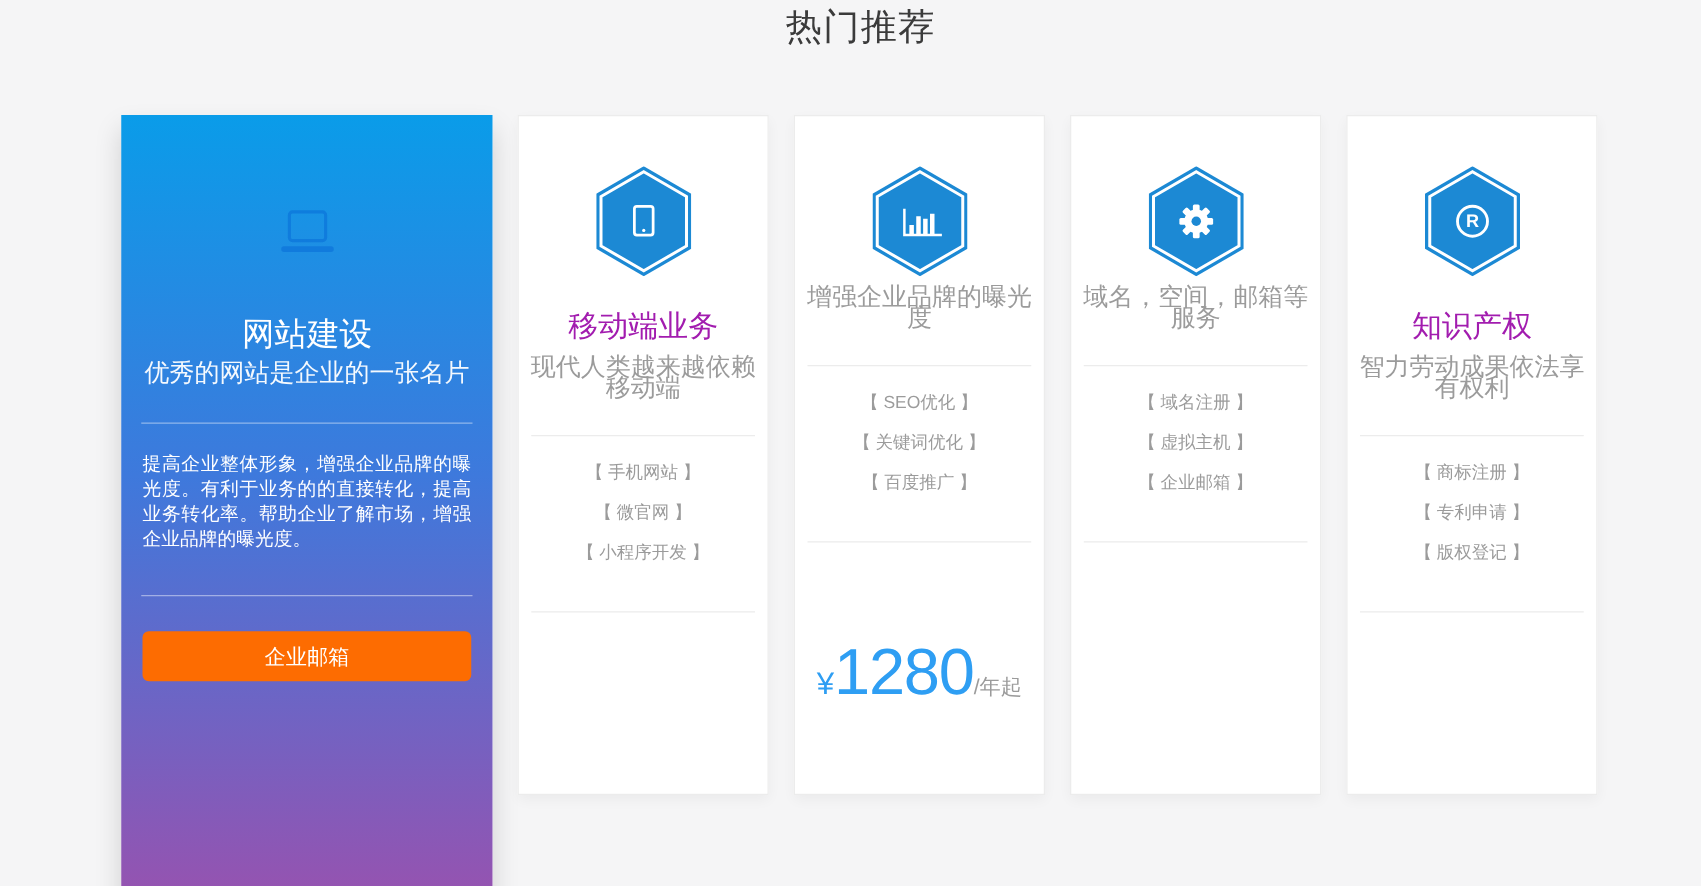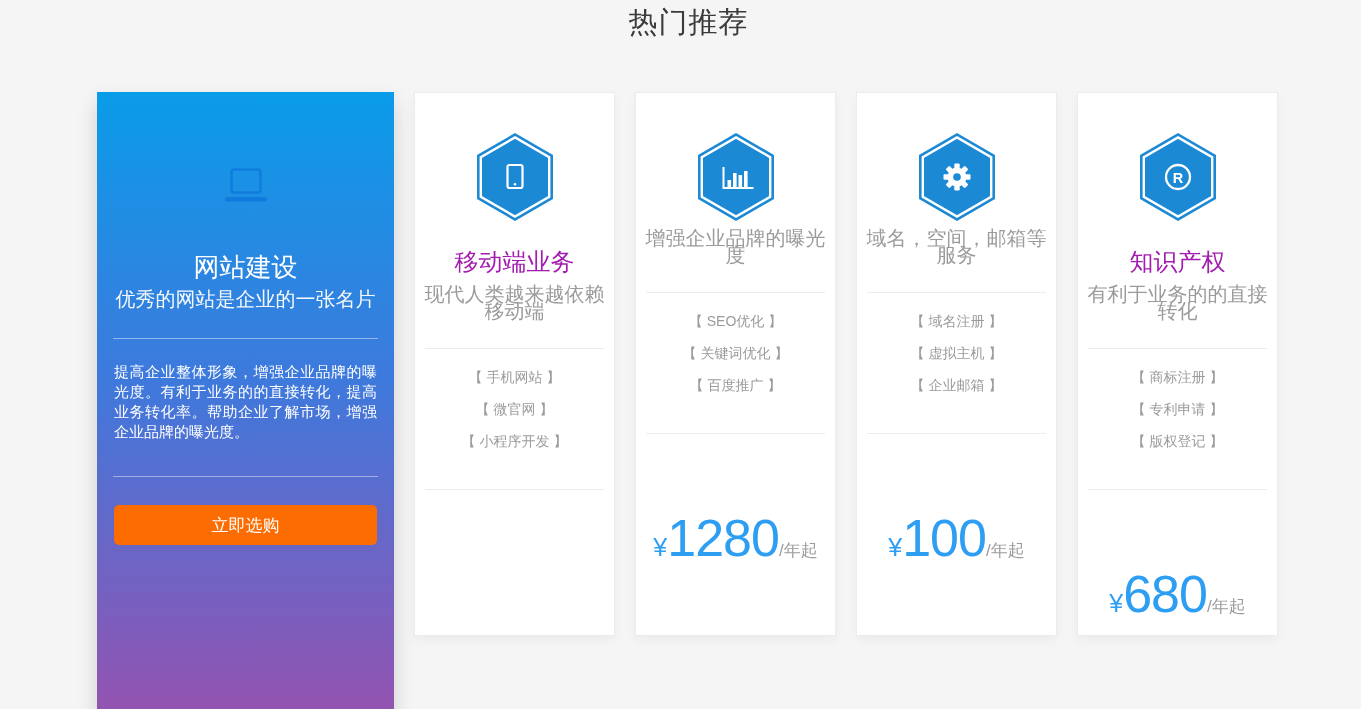--- a/index.html
+++ b/index.html
@@ -86,21 +86,21 @@
         <svg width="44" height="36" viewBox="0 0 44 36">
           <rect x="7.5" y="1.5" width="29" height="23" rx="2.5" fill="none" stroke="rgba(8,108,215,0.55)" stroke-width="2.5"></rect>
           <rect x="1" y="29" width="42" height="4.5" rx="2.2" fill="rgba(8,108,215,0.55)"></rect>
         </svg>
       </div>
       <h2>网站建设</h2>
       <p class="sub">优秀的网站是企业的一张名片</p>
       <hr class="f1">
       <p class="desc">提高企业整体形象，增强企业品牌的曝光度。有利于业务的的直接转化，提高业务转化率。帮助企业了解市场，增强企业品牌的曝光度。</p>
       <hr class="f2">
-      <button class="buy-button">立即选购</button>
+      <button class="buy-button">企业邮箱</button>
     </div>
 
     <div class="card">
       <div class="hex-wrap">
         <svg width="76" height="88" viewBox="0 0 76 88">
           <polygon points="38,0 76,22 76,66 38,88 0,66 0,22" fill="#1c89d4"></polygon>
           <polygon points="38,4.4 72.2,24.2 72.2,63.8 38,83.6 3.8,63.8 3.8,24.2" fill="none" stroke="#ffffff" stroke-width="2.4"></polygon>
           <rect x="30.5" y="32" width="15" height="23" rx="2" fill="none" stroke="#ffffff" stroke-width="2.2"></rect>
           <circle cx="38" cy="51.3" r="1.3" fill="#ffffff"></circle>
         </svg>
@@ -177,42 +177,36 @@
         </svg>
       </div>
       <p class="sub">域名，空间，邮箱等服务</p>
       <hr class="d1">
       <ul class="items">
         <li>【 域名注册 】</li>
         <li>【 虚拟主机 】</li>
         <li>【 企业邮箱 】</li>
       </ul>
       <hr class="d2">
-      <div class="price">
-        <span class="cur">¥</span><span class="num">100</span><span class="unit">/年起</span>
-      </div>
     </div>
 
     <div class="card">
       <div class="hex-wrap">
         <svg width="76" height="88" viewBox="0 0 76 88">
           <polygon points="38,0 76,22 76,66 38,88 0,66 0,22" fill="#1c89d4"></polygon>
           <polygon points="38,4.4 72.2,24.2 72.2,63.8 38,83.6 3.8,63.8 3.8,24.2" fill="none" stroke="#ffffff" stroke-width="2.4"></polygon>
           <circle cx="38" cy="44" r="12" fill="none" stroke="#ffffff" stroke-width="2.3"></circle>
           <text x="38" y="44.8" text-anchor="middle" dominant-baseline="central" font-size="14.5" font-weight="bold" fill="#ffffff" font-family="Liberation Sans, DejaVu Sans, sans-serif">R</text>
         </svg>
       </div>
       <h2>知识产权</h2>
-      <p class="sub">有利于业务的的直接转化</p>
+      <p class="sub">智力劳动成果依法享有权利</p>
       <hr class="d1">
       <ul class="items">
         <li>【 商标注册 】</li>
         <li>【 专利申请 】</li>
         <li>【 版权登记 】</li>
       </ul>
       <hr class="d2">
-      <div class="price">
-        <span class="cur">¥</span><span class="num">680</span><span class="unit">/年起</span>
-      </div>
     </div>
 
   </div>
 </div>
 
 </body></html>

